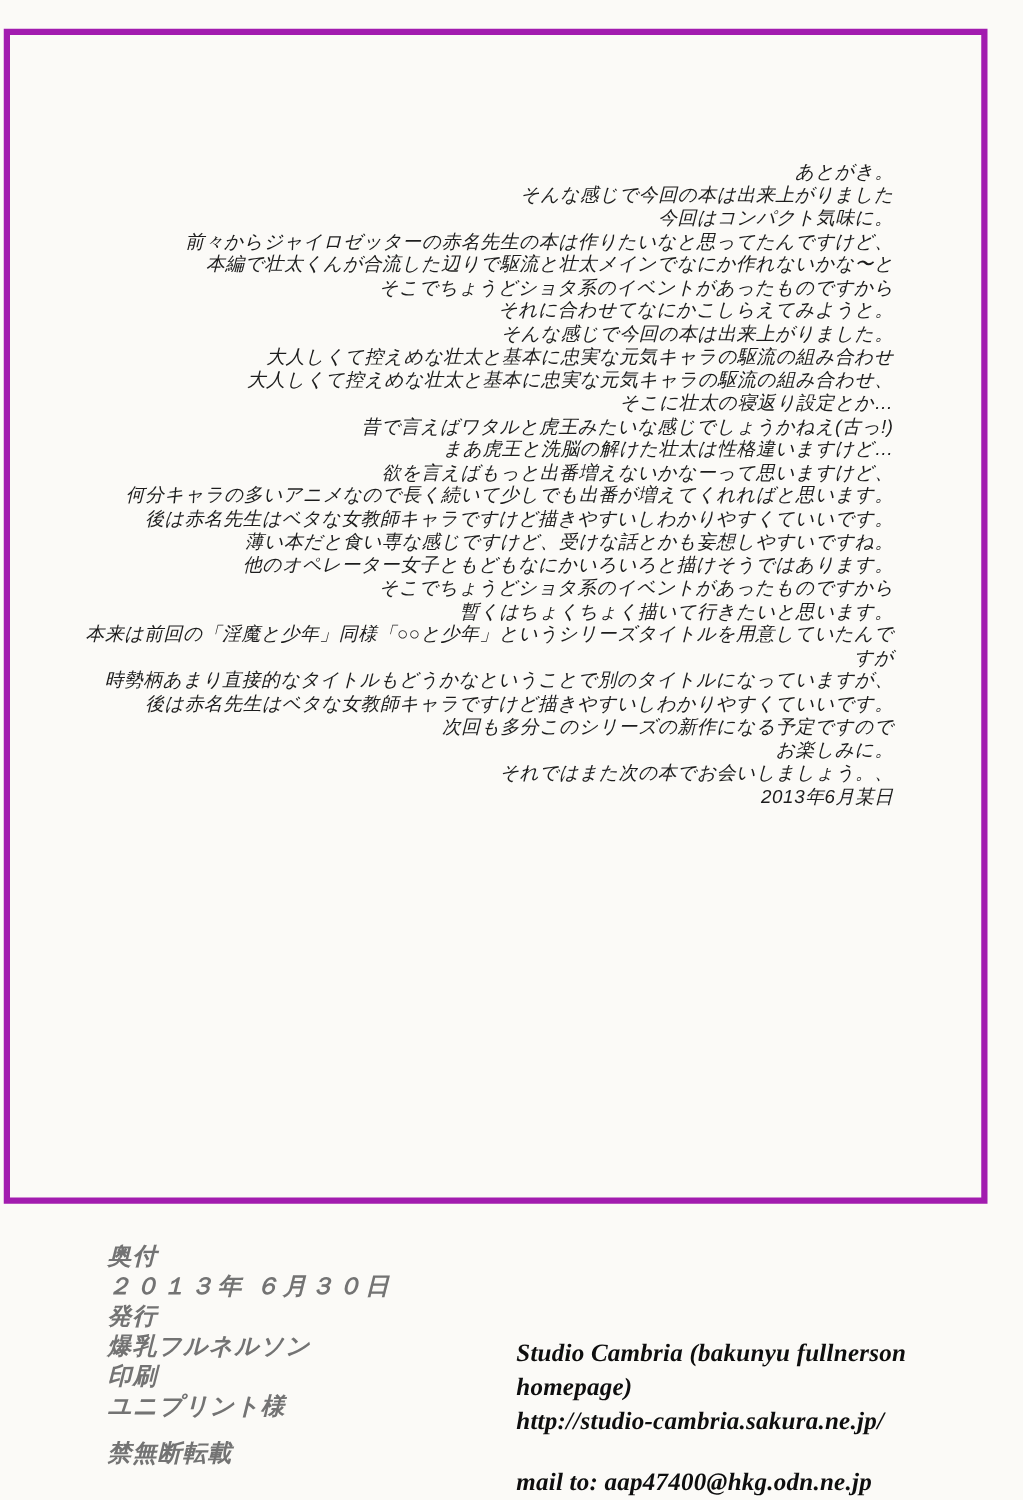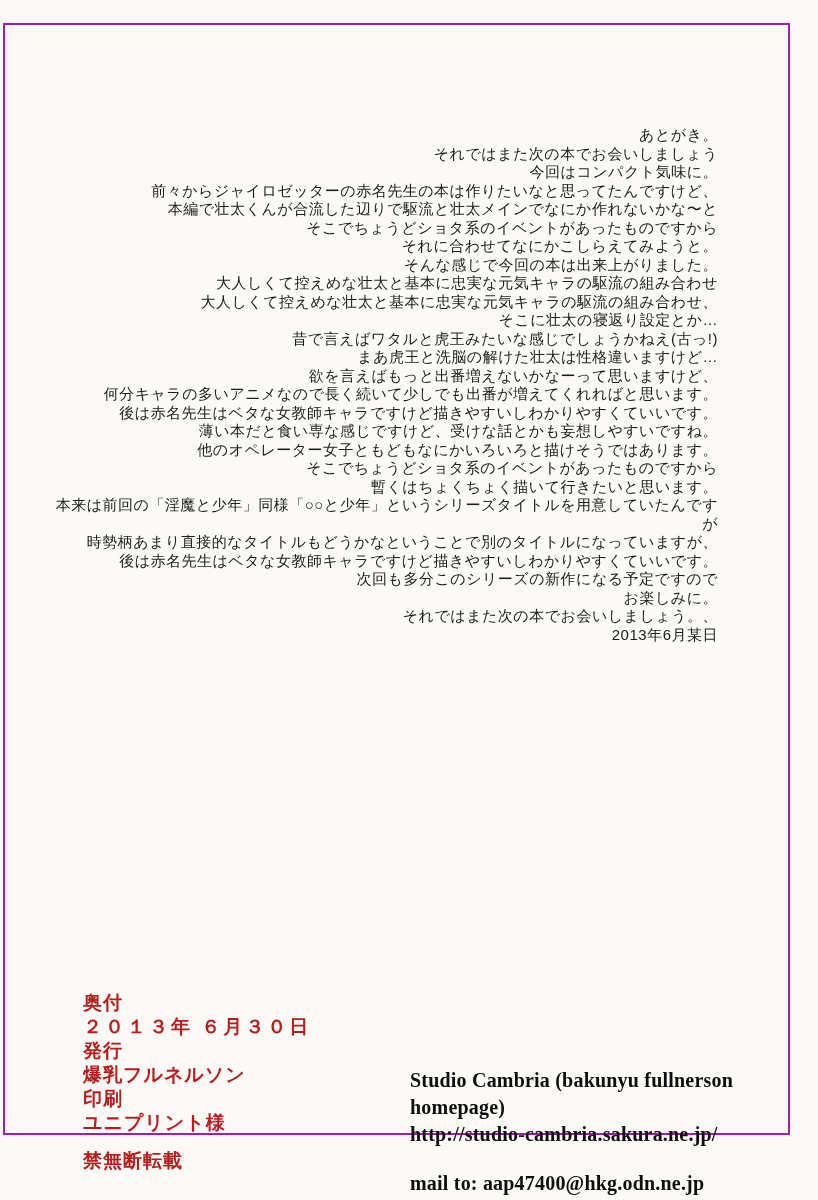--- a/index.html
+++ b/index.html
@@ -14,24 +14,25 @@
     background: #fbfaf7;
     overflow: hidden;
     font-family: "Liberation Sans", "DejaVu Sans", sans-serif;
     color: #161616;
   }
   .frame {
     position: absolute;
     left: 3px;
     top: 23px;
     width: 787px;
-    height: 1112px;
+    height: 940px;
     box-sizing: border-box;
-    border: 2px solid #a21caf;
+    border: 5px solid #a21caf;
     background: #fbfaf7;
+    font-style: italic;
   }
   .afterword {
     position: absolute;
     left: 50px;
     right: 70px;
     top: 101px;
     text-align: right;
     font-size: 15px;
     line-height: 18.5px;
     letter-spacing: 0.5px;
@@ -47,21 +48,21 @@
   .closing { margin-top: 58px; }
   .sig-date { margin-top: 40px; }
   .colophon {
     position: absolute;
     left: 78px;
     top: 966px;
     font-size: 19px;
     font-weight: bold;
     line-height: 24px;
     letter-spacing: 1px;
-    color: #b91c1c;
+    color: #737373;
   }
   .colophon .pub-date { letter-spacing: 3px; }
   .colophon .notice { margin-top: 14px; }
   .contact {
     position: absolute;
     left: 405px;
     top: 1042px;
     font-family: "Liberation Serif", "DejaVu Serif", serif;
     font-weight: bold;
     font-size: 20px;
@@ -74,21 +75,21 @@
 </head>
 <body>
 
 <div class="page">
   <div class="frame">
 
     <div class="afterword">
       <p class="p-title">あとがき。</p>
 
       <div class="para p1">
-          <div>それではまた次の本でお会いしましょう</div>
+          <div>そんな感じで今回の本は出来上がりました</div>
           <div>今回はコンパクト気味に。</div>
         </div>
 
       <div class="para p2">
           <div>前々からジャイロゼッターの赤名先生の本は作りたいなと思ってたんですけど、</div>
           <div>本編で壮太くんが合流した辺りで駆流と壮太メインでなにか作れないかな〜と</div>
           <div>そこでちょうどショタ系のイベントがあったものですから</div>
           <div>それに合わせてなにかこしらえてみようと。</div>
           <div>そんな感じで今回の本は出来上がりました。</div>
           <div>大人しくて控えめな壮太と基本に忠実な元気キャラの駆流の組み合わせ</div>

